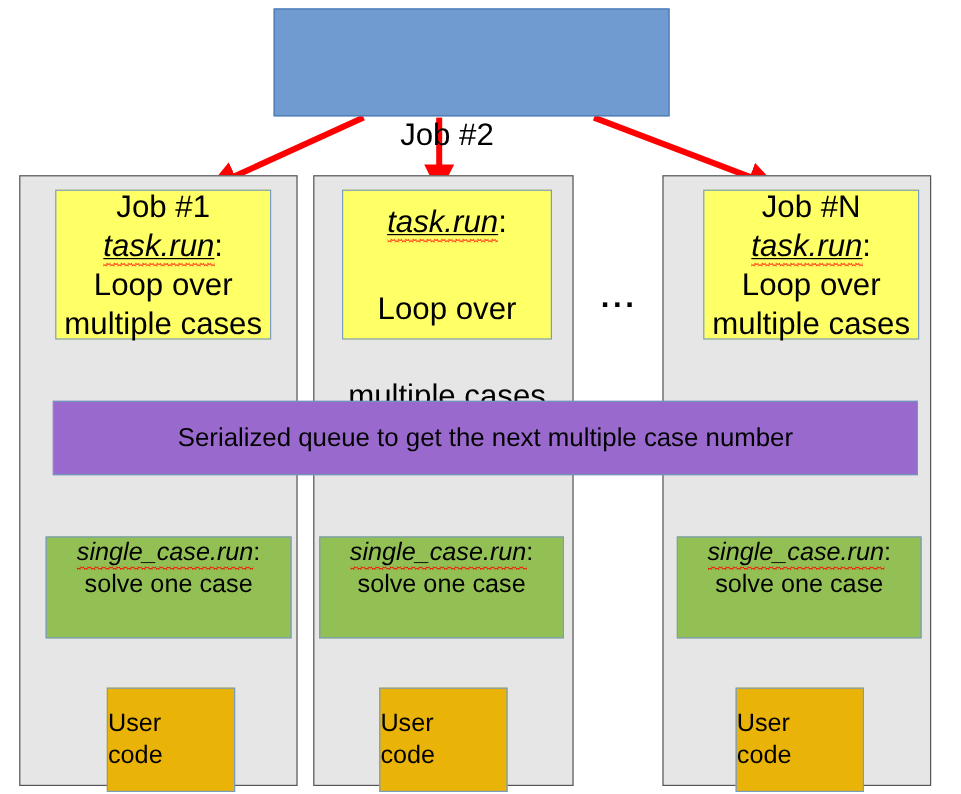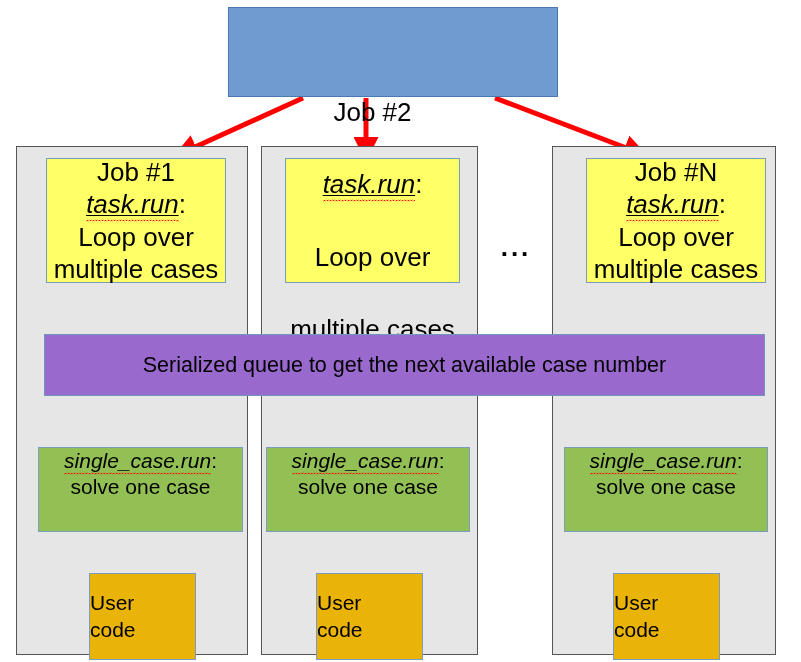--- a/index.html
+++ b/index.html
@@ -239,21 +239,21 @@
       <div class="job-line">Job #N</div>
       <div class="job-line"><span class="ital squiggle underline-solid">task.run</span><span>:</span></div>
       <div class="job-line">Loop over</div>
       <div class="job-line">multiple cases</div>
     </div>
   </div>
 
   <div class="ellipsis">...</div>
 
   <div class="queue-box">
-    <span>Serialized queue to get the next available case number</span>
+    <span>Serialized queue to get the next multiple case number</span>
   </div>
 
   <div class="case-box" id="case-1">
     <div class="case-line"><span class="ital squiggle">single_case.run</span><span>:</span></div>
     <div class="case-line">solve one case</div>
   </div>
 
   <div class="case-box" id="case-2">
     <div class="case-line"><span class="ital squiggle">single_case.run</span><span>:</span></div>
     <div class="case-line">solve one case</div>

